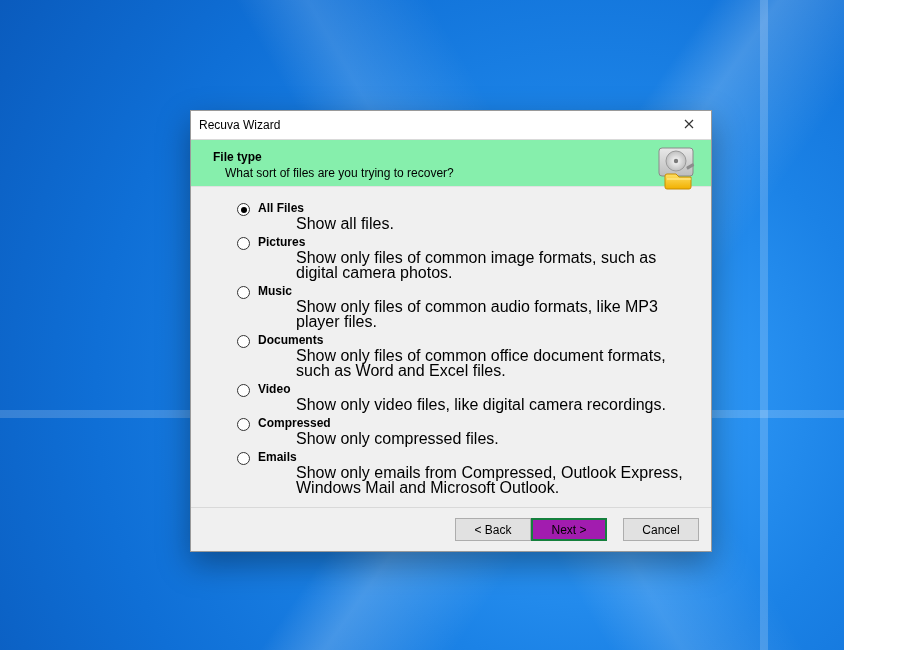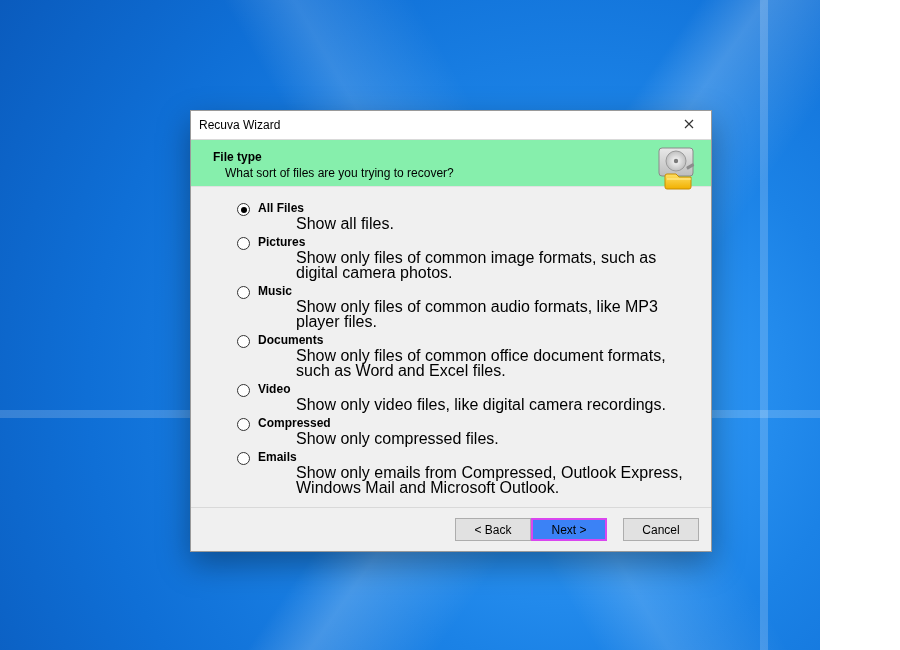--- a/index.html
+++ b/index.html
@@ -12,20 +12,21 @@
     font-size: 12px;
   }
   
   .desktop {
     position: relative;
     width: 820px;
     height: 650px;
     background:
       radial-gradient(circle at 70% 60%, #39a4ff 0%, #1b82e6 40%, #0f6fd6 70%, #0a5bbd 100%);
     overflow: hidden;
+    padding-left: 24px;
   }
   
   .desktop::before, .desktop::after {
     content: "";
     position: absolute;
     background: rgba(255,255,255,0.18);
     pointer-events: none;
   }
   .desktop::before {
     left: 0; right: 0; top: 410px; height: 8px;
@@ -149,22 +150,22 @@
     padding: 0 12px;
     border: 1px solid #adadad;
     background: #e1e1e1;
     font-size: 12px;
     display: inline-flex;
     align-items: center;
     justify-content: center;
     box-sizing: border-box;
   }
   .btn.default {
-    border: 2px solid #d946ef;
-    background: #3b82f6;
+    border: 2px solid #15803d;
+    background: #a21caf;
     height: 23px;
   }
   .gap { width: 16px; }
 </style>
 </head>
 <body>
 
 <div class="desktop">
   <div class="light-rays"></div>
 

